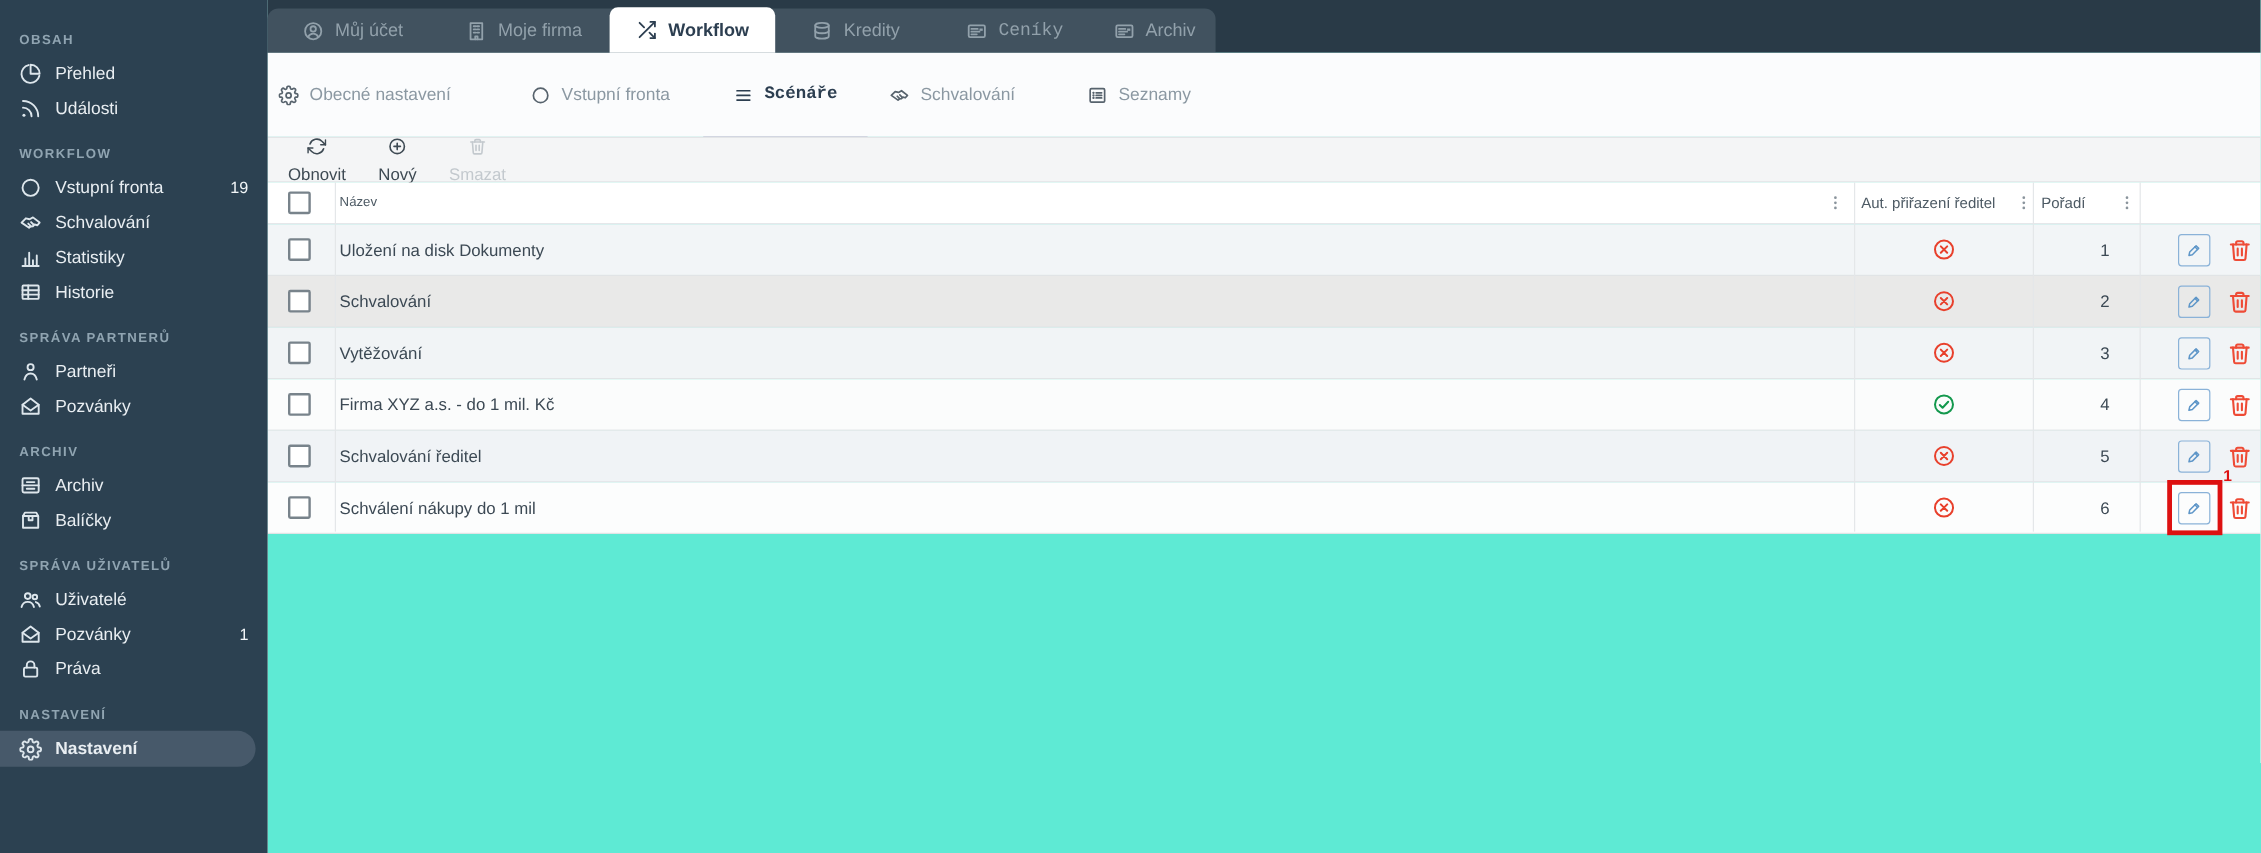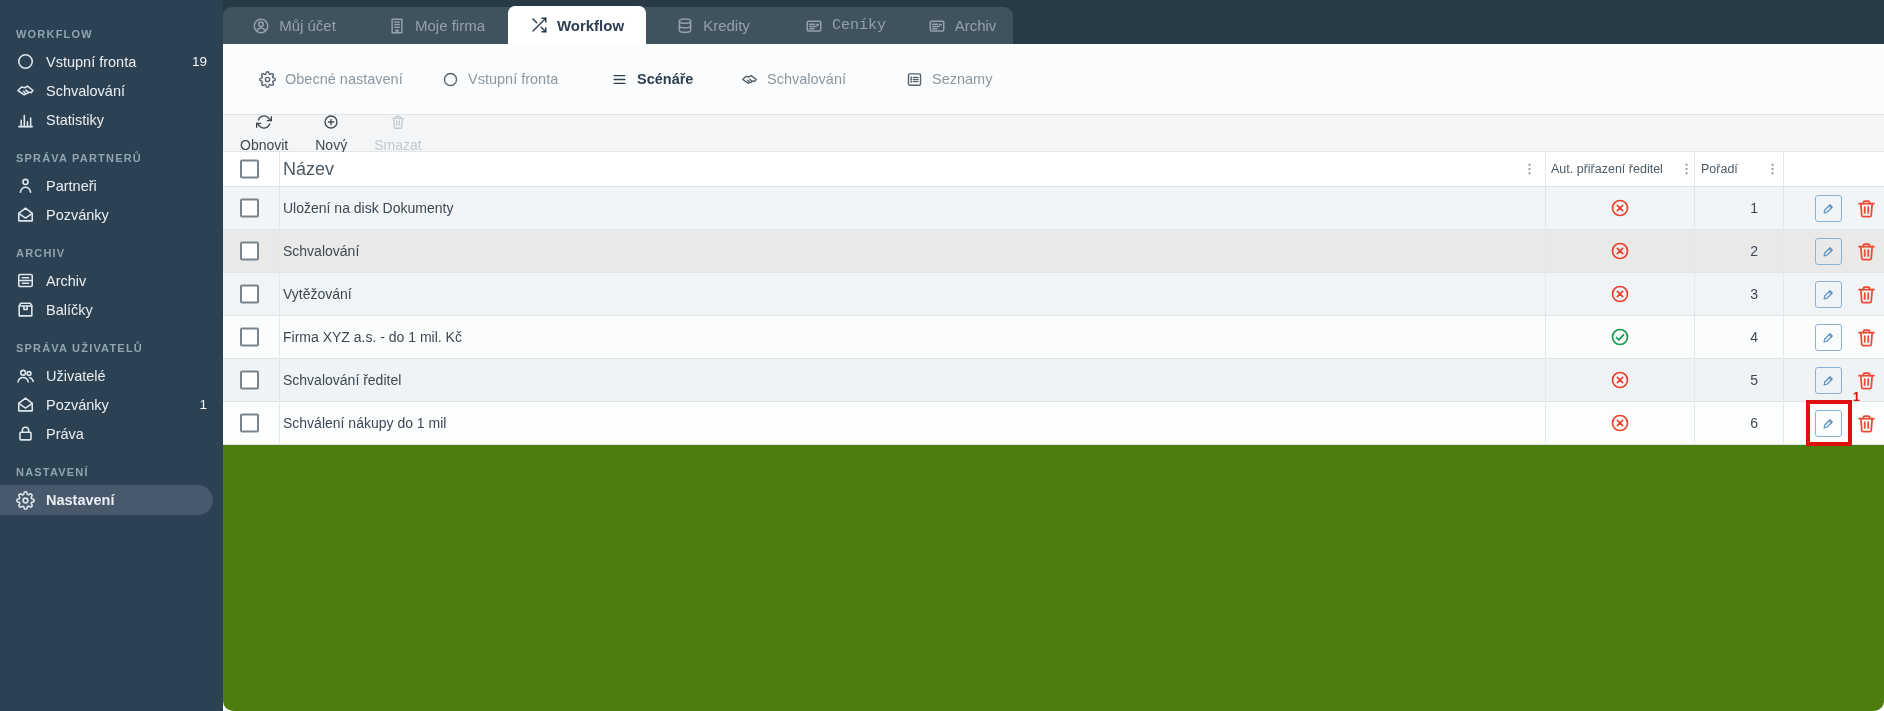--- a/index.html
+++ b/index.html
@@ -15,38 +15,38 @@
   .side-header{padding:0 16px;margin-bottom:7px;font-size:11px;letter-spacing:1.2px;
                color:#90a4b1;font-weight:700;}
   .side-item{display:flex;align-items:center;height:29px;padding:0 16px;cursor:pointer;
              color:#e9eef2;font-size:14.5px;}
   .side-item .ic{width:19px;height:19px;margin-right:11px;color:#dde6ec;}
   .side-item .badge{margin-left:auto;font-size:13.5px;color:#f2f6f8;}
   .side-item.active{background:#47596a;border-radius:0 16px 16px 0;margin-right:10px;
                     font-weight:700;height:30px;}
 
   
-  .main{position:absolute;left:223px;top:0;right:0;height:711px;background:#4d7c0f;border-radius:10px;}
+  .main{position:absolute;left:223px;top:0;right:0;height:711px;background:#5eead4;}
 
   
   .topbar{position:absolute;left:0;top:0;right:0;height:44px;background:#293a47;}
   .tabstrip{position:absolute;left:0;top:7px;width:790px;height:37px;background:#41525f;
             border-radius:9px 9px 0 0;}
   .tab{position:absolute;top:0;height:37px;display:flex;align-items:center;justify-content:center;
        gap:9px;font-size:15px;color:#92a1ab;cursor:pointer;}
   .tab .ic{width:18px;height:18px;}
   .tab.active{background:#ffffff;border-radius:7px 7px 0 0;top:-1px;height:38px;
               color:#2c3e50;font-weight:700;}
 
   
   .subnav{position:absolute;left:0;top:44px;right:0;height:70px;background:#fbfcfd;}
   .subnav-item{position:absolute;top:0;height:100%;display:flex;align-items:center;gap:9px;
                font-size:14.5px;color:#8b98a2;cursor:pointer;}
   .subnav-item .ic{width:17px;height:17px;color:#57636d;}
-  .subnav-item.active{color:#2c3e50;font-weight:700;border-bottom:6px solid #701a75;}
+  .subnav-item.active{color:#2c3e50;font-weight:700;border-bottom:6px solid #701a75;font-family:Liberation Mono, monospace;}
   .subnav-item.active .ic{color:#2c3e50;}
 
   
   .toolbar{position:absolute;left:0;top:114px;right:0;height:38px;background:#f4f5f6;
            border-top:1px solid #e3e5e7;border-bottom:1px solid #e3e5e7;
            display:flex;align-items:center;padding-left:17px;gap:27px;box-sizing:border-box;}
   .tool-btn{display:flex;align-items:center;gap:7px;font-size:14px;color:#3e4a53;cursor:pointer;background:none;border:none;padding:0;font-family:inherit;flex-direction:column;}
   .tool-btn .ic{width:16px;height:16px;}
   .tool-btn.disabled{color:#c3c9ce;cursor:default;}
 
@@ -82,20 +82,42 @@
   .annotation-label{position:absolute;right:-12px;top:-15px;color:#dd1111;
                     font-size:13px;font-weight:700;}
 </style>
 </head>
 <body>
 
 <div class="app">
 
   <nav class="sidebar">
 
+    <div class="side-section">
+      <div class="side-header">OBSAH</div>
+      <div class="side-item">
+        <span class="ic">
+            <svg viewBox="0 0 24 24" fill="none" stroke="currentColor" stroke-width="2" stroke-linecap="round" stroke-linejoin="round">
+              <path d="M21.2 14.1A9.5 9.5 0 1 1 9.9 2.8"></path>
+              <path d="M12 2.5a9.5 9.5 0 0 1 9.5 9.5H12z"></path>
+            </svg>
+          </span>
+        <span>Přehled</span>
+      </div>
+      <div class="side-item">
+        <span class="ic">
+            <svg viewBox="0 0 24 24" fill="none" stroke="currentColor" stroke-width="2" stroke-linecap="round" stroke-linejoin="round">
+              <path d="M4 11a9 9 0 0 1 9 9"></path>
+              <path d="M4 4a16 16 0 0 1 16 16"></path>
+              <circle cx="5" cy="19" r="1.6" fill="currentColor" stroke="none"></circle>
+            </svg>
+          </span>
+        <span>Události</span>
+      </div>
+    </div>
 
     <div class="side-section">
       <div class="side-header">WORKFLOW</div>
       <div class="side-item">
         <span class="ic">
             <svg viewBox="0 0 24 24" fill="none" stroke="currentColor" stroke-width="2" stroke-linecap="round" stroke-linejoin="round">
               <circle cx="12" cy="12" r="8.5"></circle>
             </svg>
           </span>
         <span>Vstupní fronta</span>
@@ -111,20 +133,29 @@
         <span>Schvalování</span>
       </div>
       <div class="side-item">
         <span class="ic">
             <svg viewBox="0 0 24 24" fill="none" stroke="currentColor" stroke-width="2" stroke-linecap="round" stroke-linejoin="round">
               <path d="M3.5 21h17"></path>
               <path d="M6.5 21v-8M10.5 21V7M14.5 21v-6M18.5 21V10"></path>
             </svg>
           </span>
         <span>Statistiky</span>
+      </div>
+      <div class="side-item">
+        <span class="ic">
+            <svg viewBox="0 0 24 24" fill="none" stroke="currentColor" stroke-width="2" stroke-linecap="round" stroke-linejoin="round">
+              <rect x="3.5" y="5" width="17" height="14" rx="1"></rect>
+              <path d="M3.5 10h17M3.5 14.5h17M9.5 5v14"></path>
+            </svg>
+          </span>
+        <span>Historie</span>
       </div>
     </div>
 
     <div class="side-section">
       <div class="side-header">SPRÁVA PARTNERŮ</div>
       <div class="side-item">
         <span class="ic">
             <svg viewBox="0 0 24 24" fill="none" stroke="currentColor" stroke-width="2" stroke-linecap="round" stroke-linejoin="round">
               <circle cx="12" cy="7.5" r="3.2"></circle>
               <path d="M5.5 20.5c1-4.2 3.6-6.3 6.5-6.3s5.5 2.1 6.5 6.3"></path>
@@ -275,21 +306,21 @@
                 <path d="M6 9.5h7M6 12.5h9M6 15.5h6"></path>
                 <rect x="15" y="9" width="3.6" height="2.6" fill="currentColor" stroke="none"></rect>
               </svg>
             </span>
           <span>Archiv</span>
         </div>
       </div>
     </div>
 
     <div class="subnav">
-      <div class="subnav-item" style="left:36px;justify-content:center;">
+      <div class="subnav-item" style="left:9px;justify-content:center;">
         <span class="ic">
             <svg viewBox="0 0 24 24" fill="none" stroke="currentColor" stroke-width="2" stroke-linecap="round" stroke-linejoin="round">
               <circle cx="12" cy="12" r="3"></circle>
               <path d="M19.4 15a1.65 1.65 0 0 0 .33 1.82l.06.06a2 2 0 1 1-2.83 2.83l-.06-.06a1.65 1.65 0 0 0-1.82-.33 1.65 1.65 0 0 0-1 1.51V21a2 2 0 1 1-4 0v-.09A1.65 1.65 0 0 0 9 19.4a1.65 1.65 0 0 0-1.82.33l-.06.06a2 2 0 1 1-2.83-2.83l.06-.06a1.65 1.65 0 0 0 .33-1.82 1.65 1.65 0 0 0-1.51-1H3a2 2 0 1 1 0-4h.09A1.65 1.65 0 0 0 4.6 9a1.65 1.65 0 0 0-.33-1.82l-.06-.06a2 2 0 1 1 2.83-2.83l.06.06a1.65 1.65 0 0 0 1.82.33H9a1.65 1.65 0 0 0 1-1.51V3a2 2 0 1 1 4 0v.09a1.65 1.65 0 0 0 1 1.51 1.65 1.65 0 0 0 1.82-.33l.06-.06a2 2 0 1 1 2.83 2.83l-.06.06a1.65 1.65 0 0 0-.33 1.82V9a1.65 1.65 0 0 0 1.51 1H21a2 2 0 1 1 0 4h-.09a1.65 1.65 0 0 0-1.51 1z"></path>
             </svg>
           </span>
         <span>Obecné nastavení</span>
       </div>
       <div class="subnav-item" style="left:219px;">
         <span class="ic">
@@ -356,21 +387,21 @@
               <path d="M5.5 6.5L6.6 20a1.5 1.5 0 0 0 1.5 1.4h7.8a1.5 1.5 0 0 0 1.5-1.4l1.1-13.5"></path>
               <path d="M10 10.5v6.5M14 10.5v6.5"></path>
             </svg>
           </span>
         <span>Smazat</span>
       </button>
     </div>
 
     <div class="thead">
       <span class="checkbox"></span>
-      <span class="col-label" style="left:60px;font-size:18px;">Název</span>
+      <span class="col-label" style="left:60px;font-size:11px;">Název</span>
       <span class="dots ic" style="left:1299px;">
           <svg viewBox="0 0 24 24" fill="none" stroke="currentColor" stroke-width="2" stroke-linecap="round" stroke-linejoin="round">
             <circle cx="12" cy="5.2" r="1.8" fill="currentColor" stroke="none"></circle>
             <circle cx="12" cy="12" r="1.8" fill="currentColor" stroke="none"></circle>
             <circle cx="12" cy="18.8" r="1.8" fill="currentColor" stroke="none"></circle>
           </svg>
         </span>
       <span class="col-label" style="left:1328px;">Aut. přiřazení ředitel</span>
       <span class="dots ic" style="left:1456px;">
           <svg viewBox="0 0 24 24" fill="none" stroke="currentColor" stroke-width="2" stroke-linecap="round" stroke-linejoin="round">

